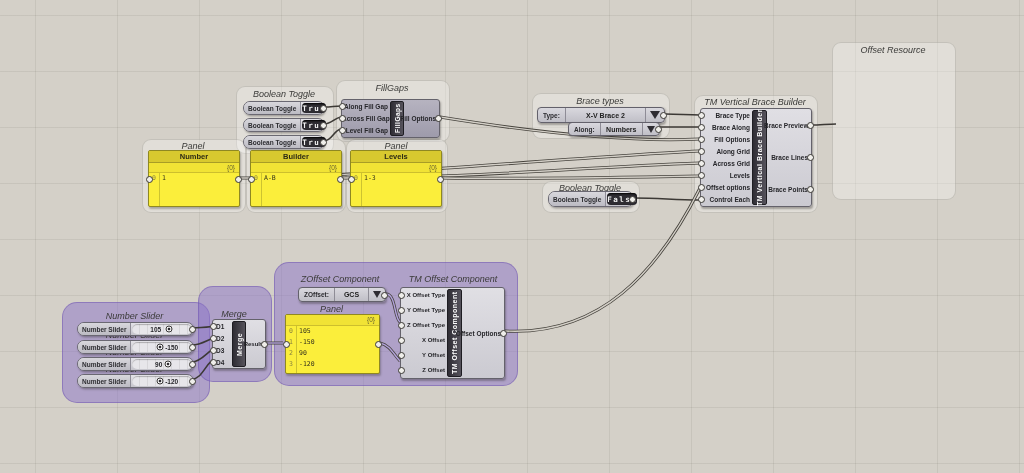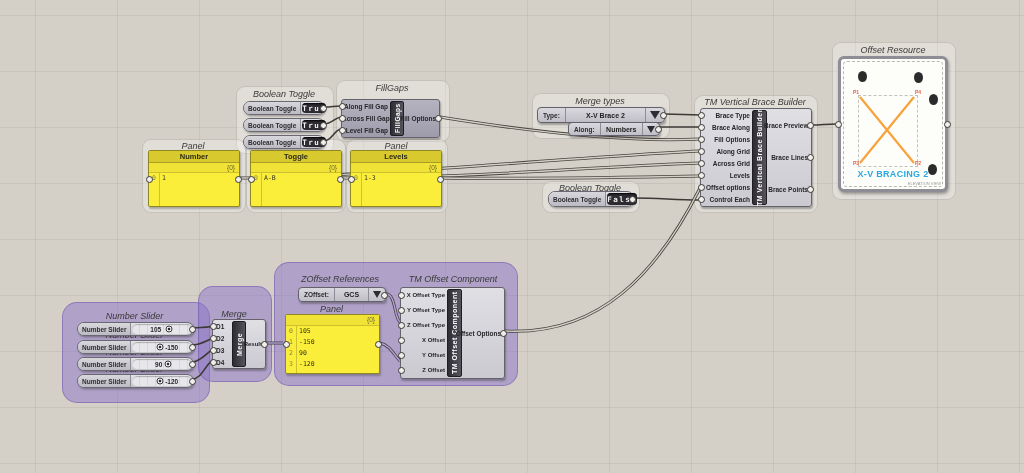--- a/index.html
+++ b/index.html
@@ -126,30 +126,30 @@
 
   <div class="pgroup" style="left:62px;top:302px;width:146px;height:99px;"></div>
   <div class="pgroup" style="left:198px;top:286px;width:72px;height:94px;"></div>
   <div class="pgroup" style="left:274px;top:262px;width:242px;height:122px;"></div>
 
   <div class="glabel" style="left:236px;top:89px;width:96px;">Boolean Toggle</div>
   <div class="glabel" style="left:336px;top:83px;width:112px;">FillGaps</div>
   <div class="glabel" style="left:142px;top:141px;width:102px;">Panel</div>
   <div class="glabel" style="left:246px;top:141px;width:98px;">Panel</div>
   <div class="glabel" style="left:346px;top:141px;width:100px;">Panel</div>
-  <div class="glabel" style="left:532px;top:96px;width:136px;">Merge types</div>
+  <div class="glabel" style="left:532px;top:96px;width:136px;">Brace types</div>
   <div class="glabel" style="left:542px;top:183px;width:96px;">Boolean Toggle</div>
   <div class="glabel" style="left:694px;top:97px;width:122px;">TM Vertical Brace Builder</div>
   <div class="glabel" style="left:832px;top:45px;width:122px;">Offset Resource</div>
   <div class="glabel" style="left:77px;top:311px;width:115px;">Number Slider</div>
   <div class="glabel" style="left:77px;top:330px;width:115px;">Number Slider</div>
   <div class="glabel" style="left:77px;top:347px;width:115px;">Number Slider</div>
   <div class="glabel" style="left:77px;top:364px;width:115px;">Number Slider</div>
   <div class="glabel" style="left:198px;top:309px;width:72px;">Merge</div>
-  <div class="glabel" style="left:288px;top:274px;width:104px;">ZOffset References</div>
+  <div class="glabel" style="left:288px;top:274px;width:104px;">ZOffset Component</div>
   <div class="glabel" style="left:398px;top:274px;width:110px;">TM Offset Component</div>
   <div class="glabel" style="left:285px;top:304px;width:93px;">Panel</div>
 
   <svg id="wires" width="1024" height="473">
     <defs>
       <path id="w1" d="M324,107 C332,107 334,106 341,106"></path>
       <path id="w2" d="M324,124 C332,124 334,118 341,117"></path>
       <path id="w3" d="M324,141 C332,141 334,130 341,129"></path>
       <path id="w4" d="M440,117 C520,130 620,143 700,139"></path>
       <path id="w5" d="M240,178 C380,176 560,158 700,151"></path>
@@ -241,21 +241,21 @@
     <div class="pbody">
       <div class="prow">
           <span class="pidx">0</span>
           <span class="pval">1</span>
         </div>
     </div>
     <div class="soloport" style="left:-3px;top:25px;"></div>
     <div class="soloport" style="right:-3px;top:25px;"></div>
   </div>
   <div class="panel" style="left:250px;top:150px;width:90px;height:55px;">
-    <div class="ptitle">Toggle</div>
+    <div class="ptitle">Builder</div>
     <div class="ppath">{0}</div>
     <div class="pbody">
       <div class="prow">
           <span class="pidx">0</span>
           <span class="pval">A-B</span>
         </div>
     </div>
     <div class="soloport" style="left:-3px;top:25px;"></div>
     <div class="soloport" style="right:-3px;top:25px;"></div>
   </div>
@@ -322,40 +322,20 @@
       <div class="port"></div>
         <div class="port"></div>
     </div>
     <div class="portcol pr">
       <div class="port"></div>
       <div class="port"></div>
       <div class="port"></div>
     </div>
   </div>
 
-  <div class="imgres" style="left:838px;top:56px;width:104px;height:130px;">
-    <div class="imgres-inner"></div>
-    <div class="dot" style="left:17px;top:12px;"></div>
-    <div class="dot" style="left:73px;top:13px;"></div>
-    <div class="dot" style="left:88px;top:35px;"></div>
-    <div class="dot" style="left:87px;top:105px;"></div>
-    <div class="prect" style="left:17px;top:36px;width:58px;height:70px;"></div>
-    <svg width="104" height="130" style="position:absolute;left:0;top:0;">
-      <line x1="19" y1="38" x2="73" y2="104" stroke="#f7a23b" stroke-width="2.2"></line>
-      <line x1="73" y1="38" x2="19" y2="104" stroke="#f7a23b" stroke-width="2.2"></line>
-    </svg>
-    <div class="pt" style="left:12px;top:31px;">P1</div>
-    <div class="pt" style="left:74px;top:31px;">P4</div>
-    <div class="pt" style="left:12px;top:102px;">P3</div>
-    <div class="pt" style="left:74px;top:102px;">P2</div>
-    <div class="imgtitle" style="top:110px;">X-V BRACING 2</div>
-    <div class="imgcap" style="right:4px;bottom:3px;">ELEVATION VIEW</div>
-    <div class="soloport" style="left:-6px;top:62px;"></div>
-    <div class="soloport" style="right:-6px;top:62px;"></div>
-  </div>
 
   <div class="capsule" style="left:77px;top:322px;width:115px;height:12px;">
     <div class="capname">Number Slider</div>
     <div class="track">
       <span class="sval" style="left:30%;">105</span>
       <div class="knob" style="left:62%;"></div>
     </div>
     <div class="soloport" style="right:-3px;top:3px;"></div>
   </div>
   <div class="capsule" style="left:77px;top:340px;width:115px;height:12px;">

